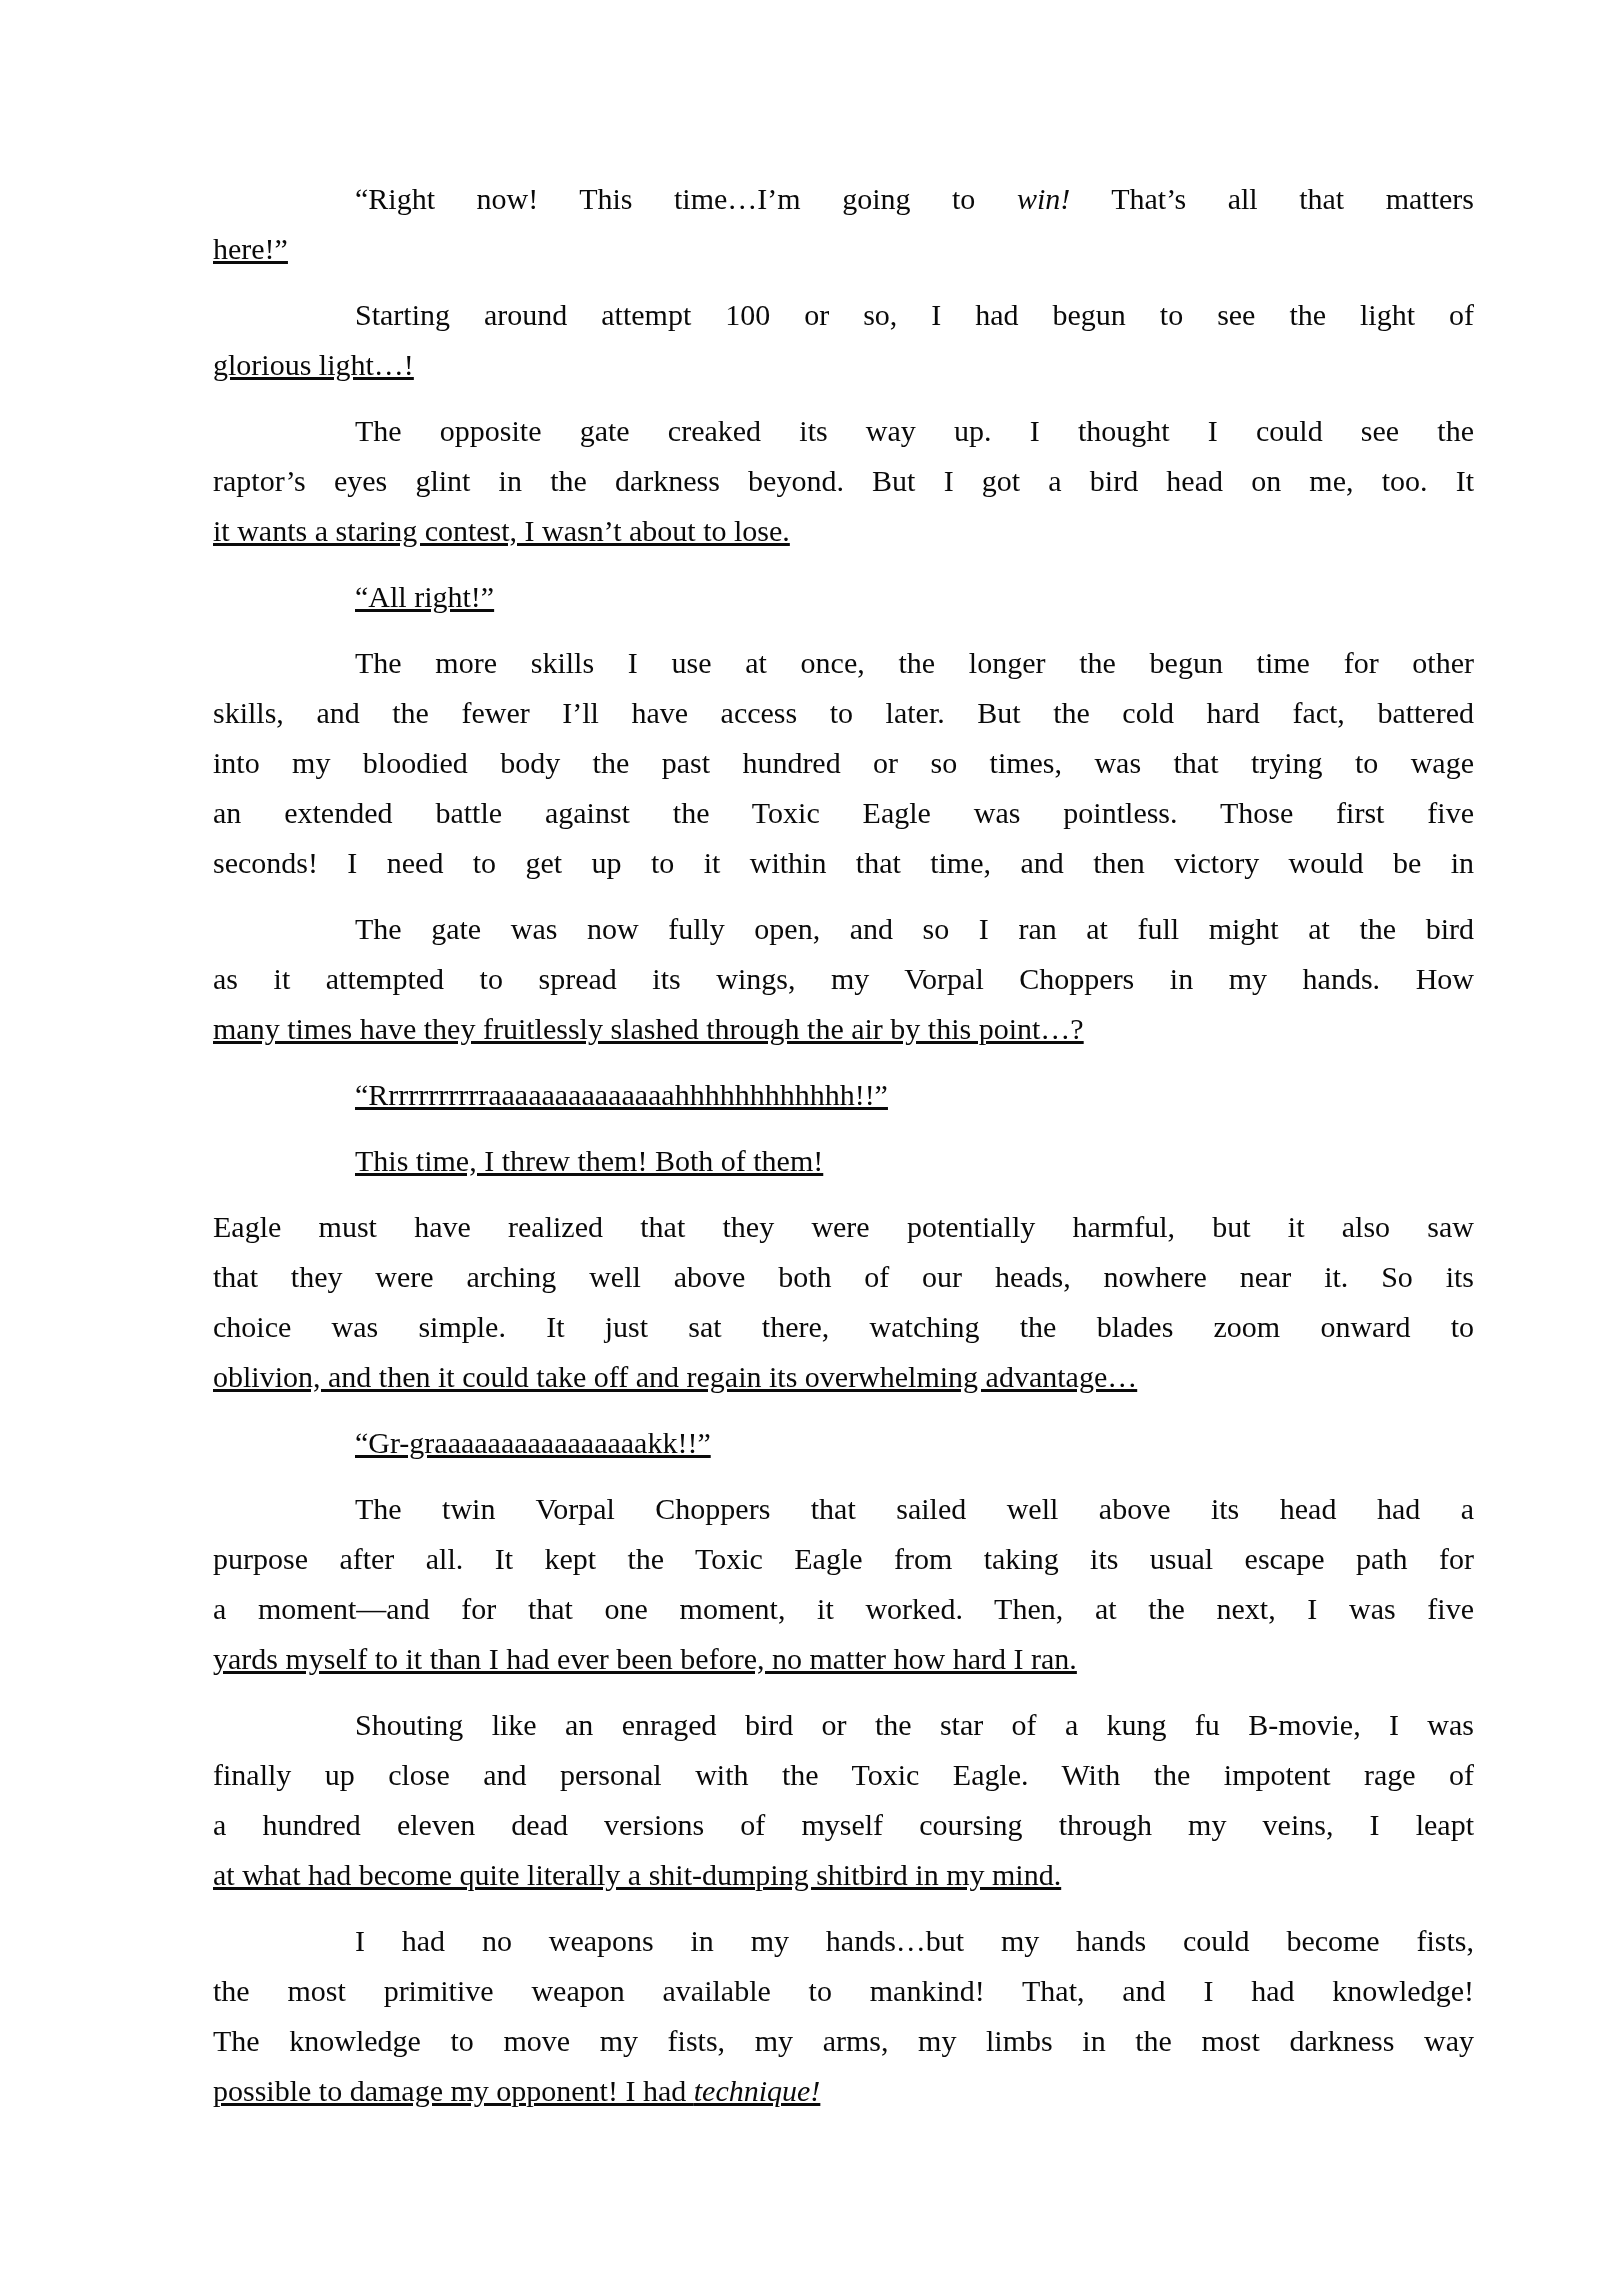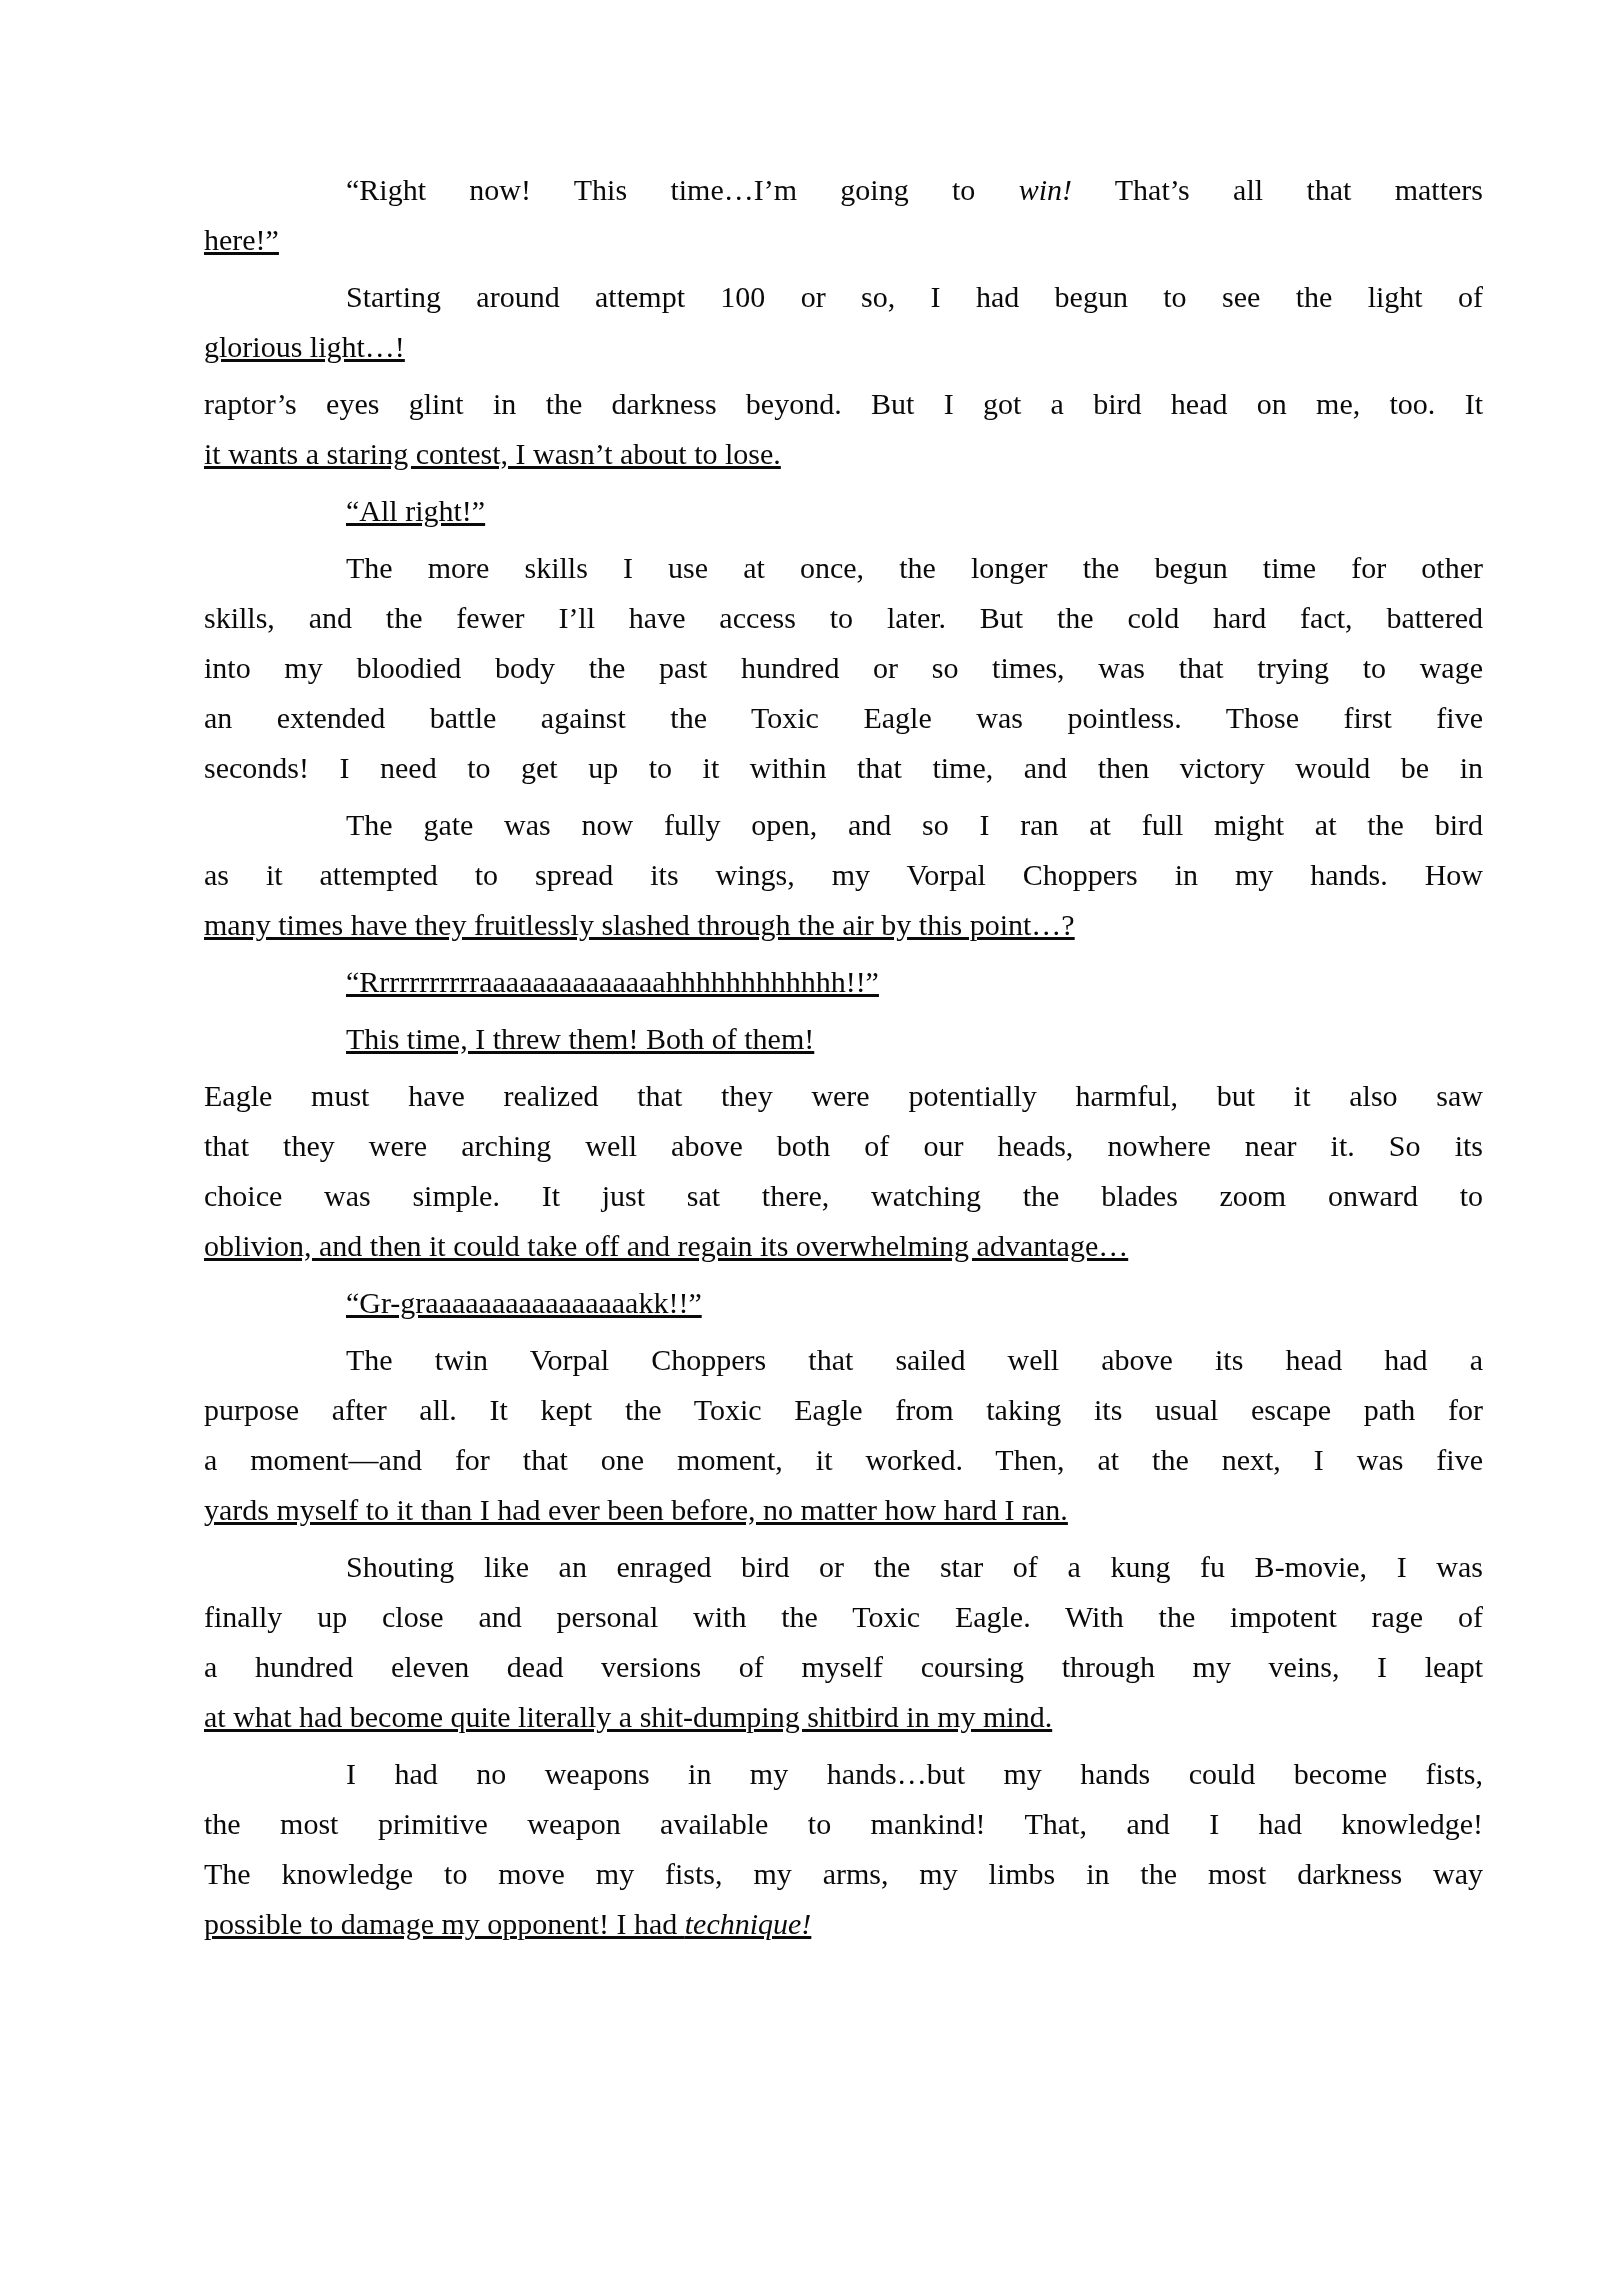--- a/index.html
+++ b/index.html
@@ -19,21 +19,21 @@
     left: 197px;
     top: 158px;
     width: 1293px;
     font-family: "Liberation Serif", "DejaVu Serif", serif;
     font-size: 30px;
     line-height: 50px;
     color: #0a0a0a;
     -webkit-font-smoothing: antialiased;
   }
   .paragraph {
-    margin: 7px;
+    margin: 16px;
     padding: 0;
   }
   .line {
     text-align: justify;
     text-align-last: justify;
   }
   .line.first {
     text-indent: 142px;
   }
   .line.plast {
@@ -51,20 +51,21 @@
   <div class="text-block" style="color: rgb(10, 10, 10);">
       <div class="paragraph">
         <div class="line first"><span>“Right now! This time…I’m going to </span><i>win!</i><span> That’s all that matters</span></div>
         <div class="line plast"><span>here!”</span></div>
       </div>
       <div class="paragraph">
         <div class="line first"><span>Starting around attempt 100 or so, I had begun to see the light of</span></div>
         <div class="line plast"><span>glorious light…!</span></div>
       </div>
       <div class="paragraph">
+        <div class="line first"><span>The opposite gate creaked its way up. I thought I could see the</span></div>
         <div class="line"><span>raptor’s eyes glint in the darkness beyond. But I got a bird head on me, too. It</span></div>
         <div class="line plast"><span>it wants a staring contest, I wasn’t about to lose.</span></div>
       </div>
       <div class="paragraph">
         <div class="line first plast"><span>“All right!”</span></div>
       </div>
       <div class="paragraph">
         <div class="line first"><span>The more skills I use at once, the longer the begun time for other</span></div>
         <div class="line"><span>skills, and the fewer I’ll have access to later. But the cold hard fact, battered</span></div>
         <div class="line"><span>into my bloodied body the past hundred or so times, was that trying to wage</span></div>

